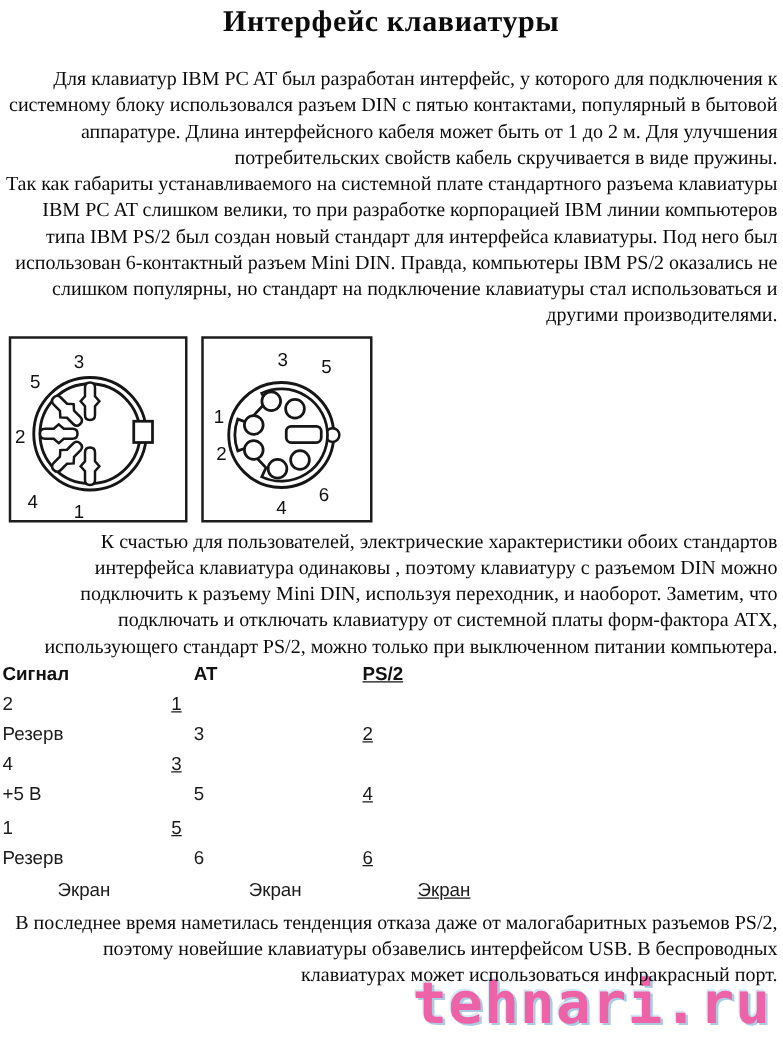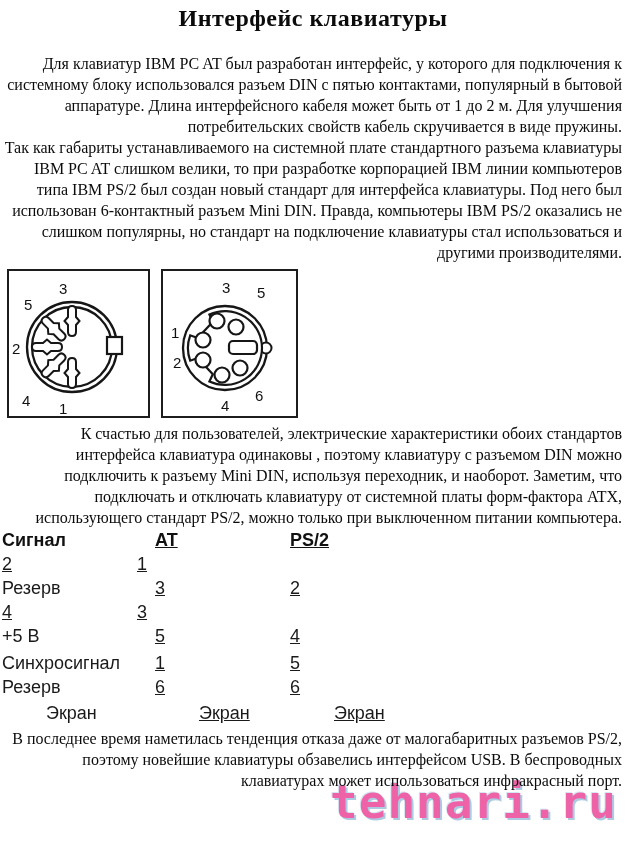--- a/index.html
+++ b/index.html
@@ -13,26 +13,26 @@
     margin:5px 0 0 0;letter-spacing:0.5px;
   }
   .para{margin:0;padding:0 4px 0 3px;line-height:21px;text-align:right;}
   .para.p1{margin-top:21px;}
   .diagrams{display:flex;gap:11px;margin:6px 0 5px 7px;}
   .diagram-box{border:2px solid #1d1d1d;background:#fff;}
   .diagram-box svg{display:block;}
   svg text{font-family:"Liberation Sans", sans-serif;font-size:15px;fill:#111;}
   .caption{margin:0;padding:0 4px 0 3px;line-height:21px;}
   .sig-table{
-    font-family:"Liberation Sans", sans-serif;font-size:18px;color:#1a1a1a;
+    font-family:"Liberation Sans", sans-serif;font-size:15px;color:#1a1a1a;
     margin:3px 0 0 2px;
   }
   .trow{display:flex;line-height:18px;margin-bottom:6px;}
   .trow .c1{width:153px;}
-  .trow .c2{width:135px;text-decoration:underline;}
+  .trow .c2{width:135px;}
   .trow .c3{flex:1;text-decoration:underline;}
   .trow.head{font-weight:bold;color:#111;}
   .gap-a{margin-top:5px;}
   .gap-b{margin-top:9px;}
   .gap-c{margin-top:8px;margin-left:44px;}
   .para.p4{position:relative;z-index:2;}
   .watermark{
     position:absolute;left:330px;top:776px;z-index:1;
     font-family:"DejaVu Sans Mono", monospace;font-weight:bold;
     font-size:46px;letter-spacing:1px;line-height:52px;
@@ -121,21 +121,20 @@
     <div class="trow">
       <div class="c2">4</div>
       <div class="c3">3</div>
     </div>
     <div class="trow">
       <div class="c1">+5 В</div>
       <div class="c2">5</div>
       <div class="c3">4</div>
     </div>
     <div class="trow gap-b">
-      <div class="c1">Синхросигнал</div>
       <div class="c2">1</div>
       <div class="c3">5</div>
     </div>
     <div class="trow">
       <div class="c1">Резерв</div>
       <div class="c2">6</div>
       <div class="c3">6</div>
     </div>
     <div class="trow gap-c">
       <div class="c1">Экран</div>

